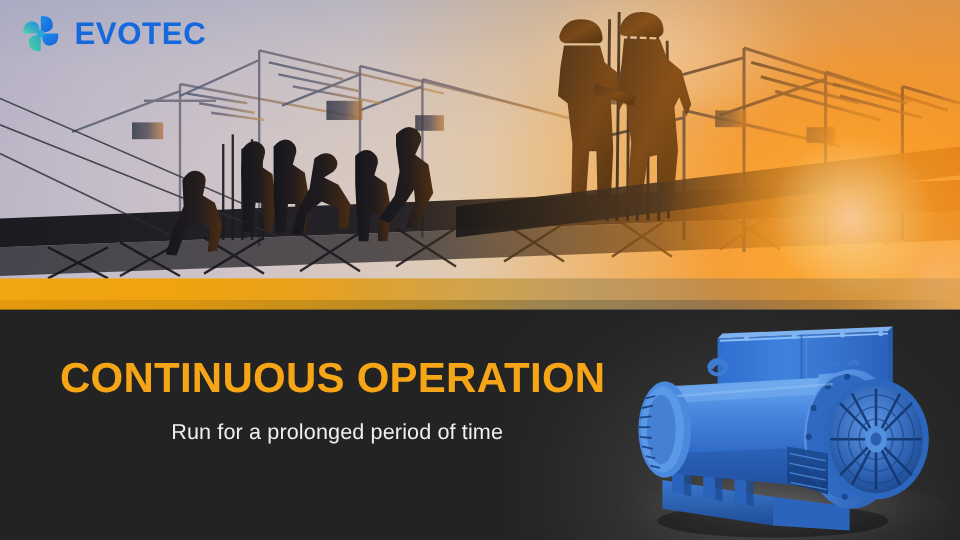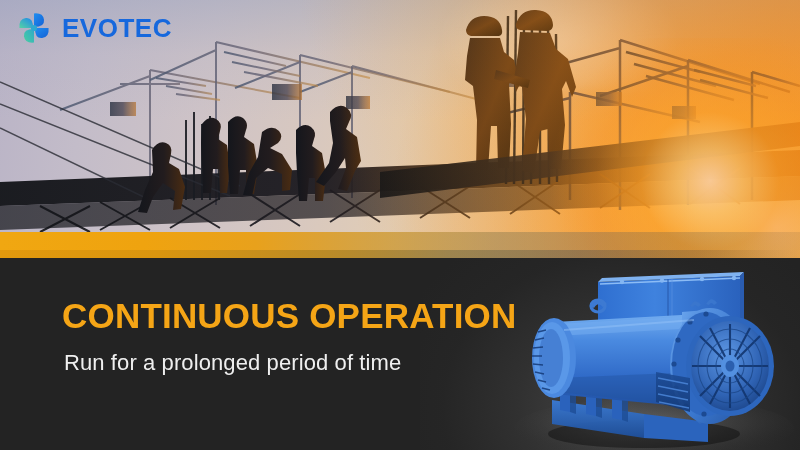--- a/index.html
+++ b/index.html
@@ -115,42 +115,43 @@
     font-weight: bold;
     letter-spacing: .5px;
     color: #1668dd;
     line-height: 1;
     font-family: "Liberation Sans", sans-serif;
   }
 
   
   .copy {
     position: absolute;
-    left: 62px; top: 296px;
+    left: 50px; top: 296px;
     width: 460px;
     z-index: 6;
   }
   .headline {
     color: #f5a516;
     font-size: 35px;
     font-weight: bold;
     line-height: 1.13;
     letter-spacing: .2px;
     margin: 0;
     text-transform: uppercase;
     font-family: "Liberation Sans", sans-serif;
   }
   .headline .l2 { display: block; }
   .subline {
     margin: 14px 0 0 2px;
     color: #efefef;
-    font-size: 22px;
+    font-size: 18px;
     font-weight: normal;
     letter-spacing: .1px;
     font-family: "Liberation Sans", sans-serif;
+    text-align: center;
   }
 
   
   .product {
     position: absolute;
     right: 6px; top: 262px;
     width: 300px; height: 188px;
     z-index: 5;
   }
   .product svg { width: 100%; height: 100%; display:block; }

